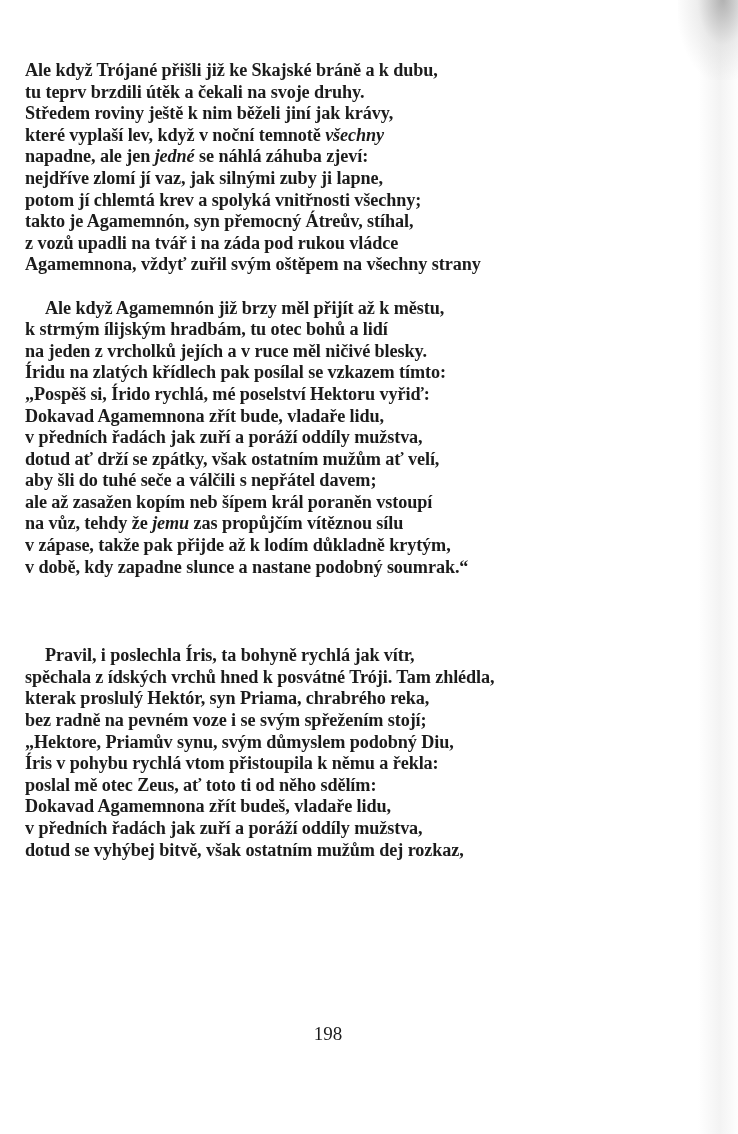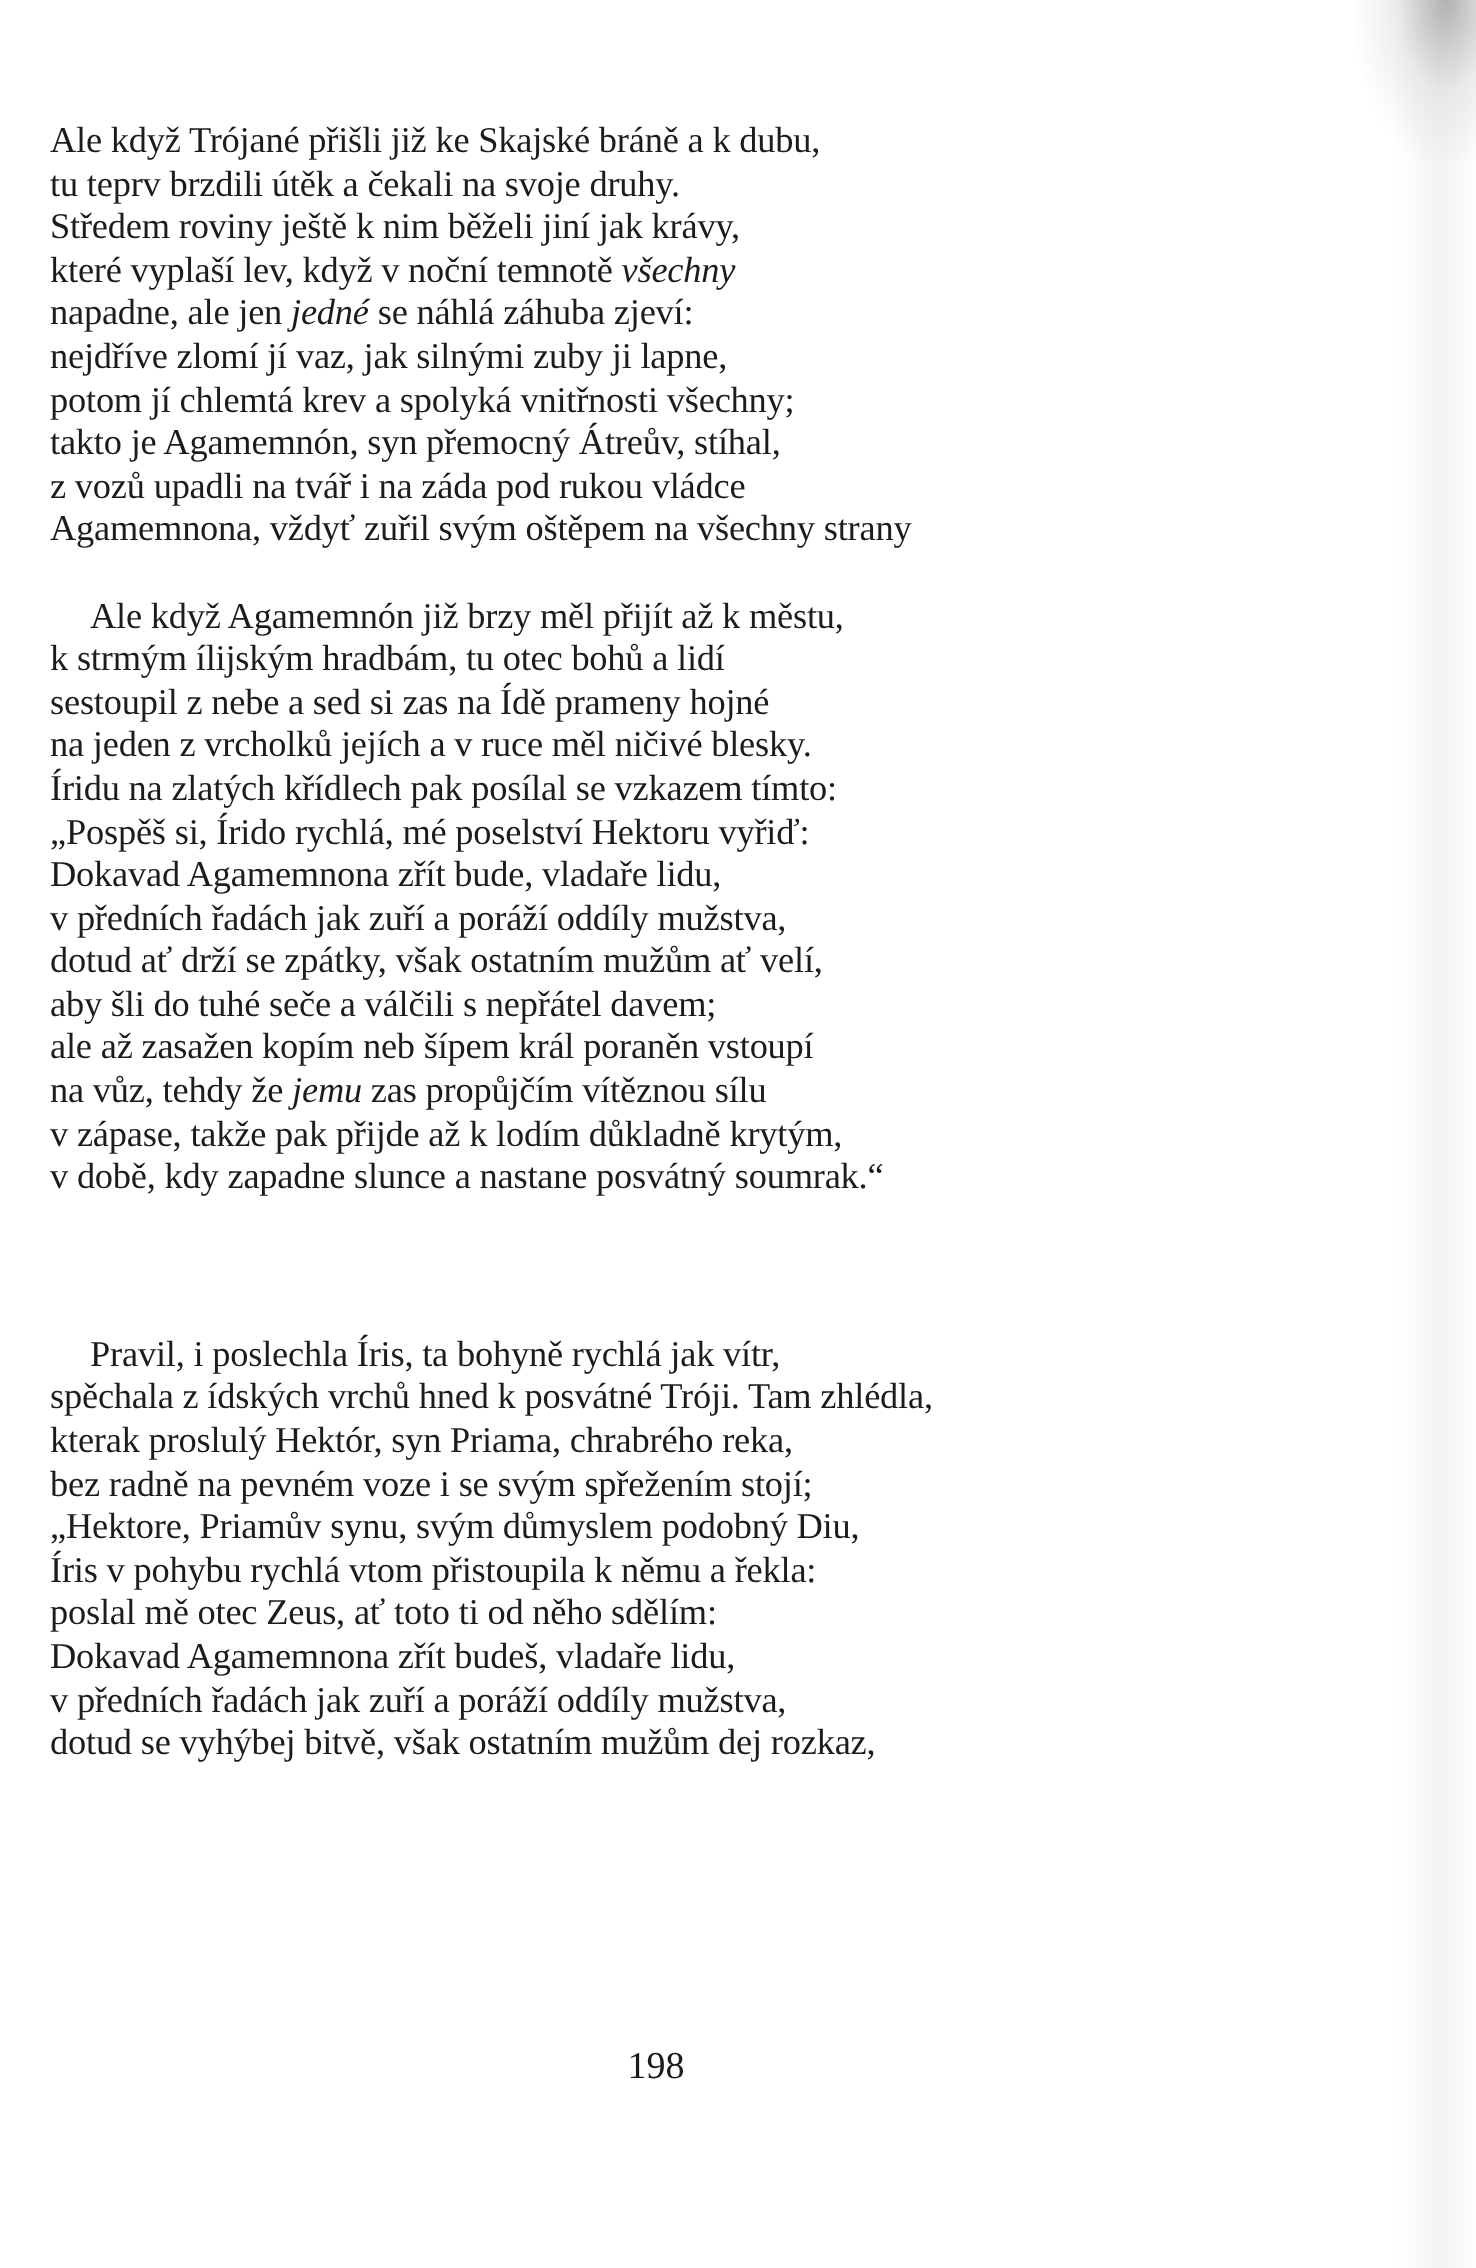--- a/index.html
+++ b/index.html
@@ -19,20 +19,21 @@
       background: radial-gradient(ellipse at 75% 0%, rgba(150,150,150,0.7) 0%, rgba(210,210,210,0.4) 40%, rgba(255,255,255,0) 75%);
     }
     .page { position: absolute; left: 25px; top: 60px; width: 640px; }
     .stanza { margin: 0; }
     .line {
       font-size: 18.2px;
       line-height: 21.6px;
       height: 21.6px;
       white-space: nowrap;
       letter-spacing: -0.1px;
+      font-weight: bold;
     }
     .stanza + .stanza { margin-top: 21.6px; }
     .indent { padding-left: 20px; }
     .page-number {
       position: absolute; top: 1023px; left: 0; width: 656px;
       text-align: center; font-size: 19px;
     }
     em { font-style: italic; }
   </style>
 </head>
@@ -51,32 +52,31 @@
     <div class="line">nejdříve zlomí jí vaz, jak silnými zuby ji lapne,</div>
     <div class="line">potom jí chlemtá krev a spolyká vnitřnosti všechny;</div>
     <div class="line">takto je Agamemnón, syn přemocný Átreův, stíhal,</div>
     <div class="line">z vozů upadli na tvář i na záda pod rukou vládce</div>
     <div class="line">Agamemnona, vždyť zuřil svým oštěpem na všechny strany</div>
   </div>
 
   <div class="stanza" style="">
     <div class="line indent">Ale když Agamemnón již brzy měl přijít až k městu,</div>
     <div class="line">k strmým ílijským hradbám, tu otec bohů a lidí</div>
-    <div class="line">sestoupil z nebe a sed si zas na Ídě prameny hojné</div>
     <div class="line">na jeden z vrcholků jejích a v ruce měl ničivé blesky.</div>
     <div class="line">Íridu na zlatých křídlech pak posílal se vzkazem tímto:</div>
     <div class="line">„Pospěš si, Írido rychlá, mé poselství Hektoru vyřiď:</div>
     <div class="line">Dokavad Agamemnona zřít bude, vladaře lidu,</div>
     <div class="line">v předních řadách jak zuří a poráží oddíly mužstva,</div>
     <div class="line">dotud ať drží se zpátky, však ostatním mužům ať velí,</div>
     <div class="line">aby šli do tuhé seče a válčili s nepřátel davem;</div>
     <div class="line">ale až zasažen kopím neb šípem král poraněn vstoupí</div>
     <div class="line">na vůz, tehdy že <em>jemu</em> zas propůjčím vítěznou sílu</div>
     <div class="line">v zápase, takže pak přijde až k lodím důkladně krytým,</div>
-    <div class="line">v době, kdy zapadne slunce a nastane posvátný soumrak.“</div>
+    <div class="line">v době, kdy zapadne slunce a nastane podobný soumrak.“</div>
   </div>
 
   <div class="stanza" style="margin-top:67px;">
     <div class="line indent">Pravil, i poslechla Íris, ta bohyně rychlá jak vítr,</div>
     <div class="line">spěchala z ídských vrchů hned k posvátné Tróji. Tam zhlédla,</div>
     <div class="line">kterak proslulý Hektór, syn Priama, chrabrého reka,</div>
     <div class="line">bez radně na pevném voze i se svým spřežením stojí;</div>
     <div class="line">„Hektore, Priamův synu, svým důmyslem podobný Diu,</div>
     <div class="line">Íris v pohybu rychlá vtom přistoupila k němu a řekla:</div>
     <div class="line">poslal mě otec Zeus, ať toto ti od něho sdělím:</div>

